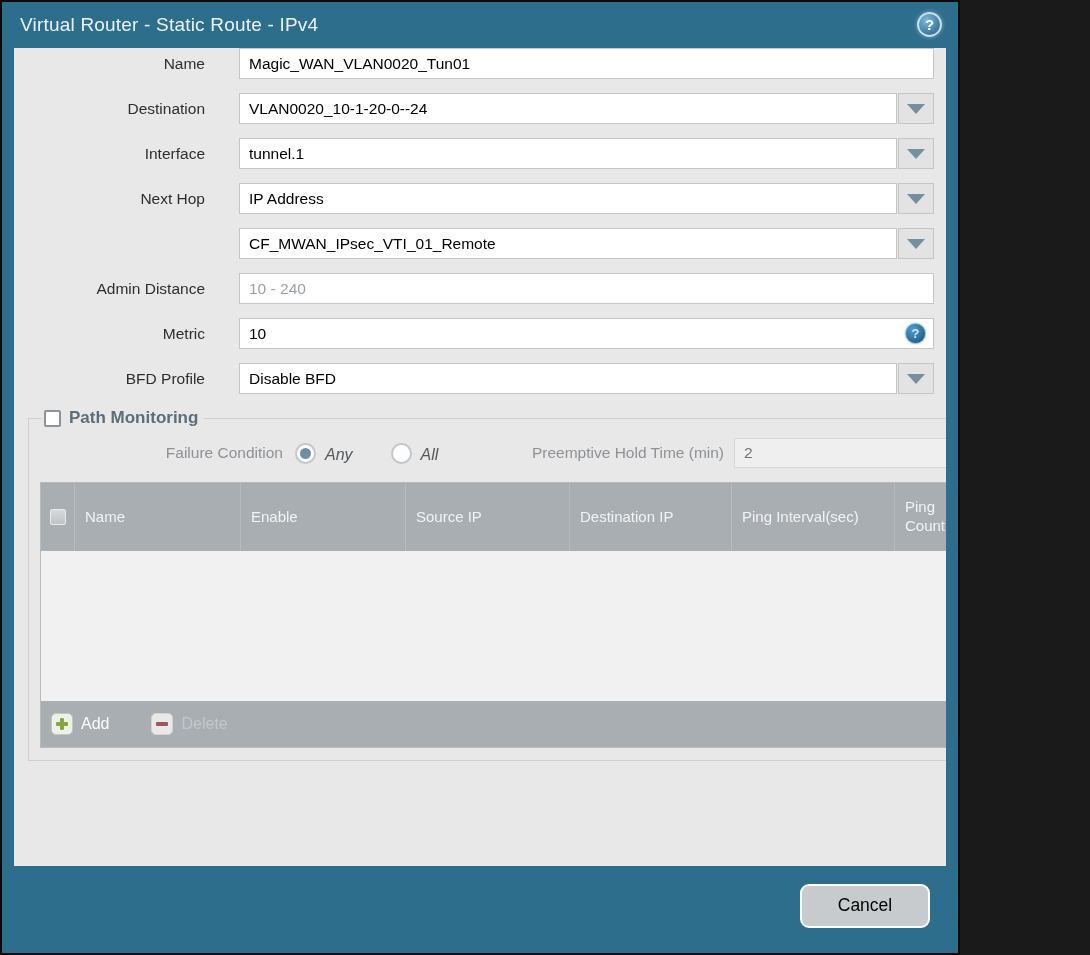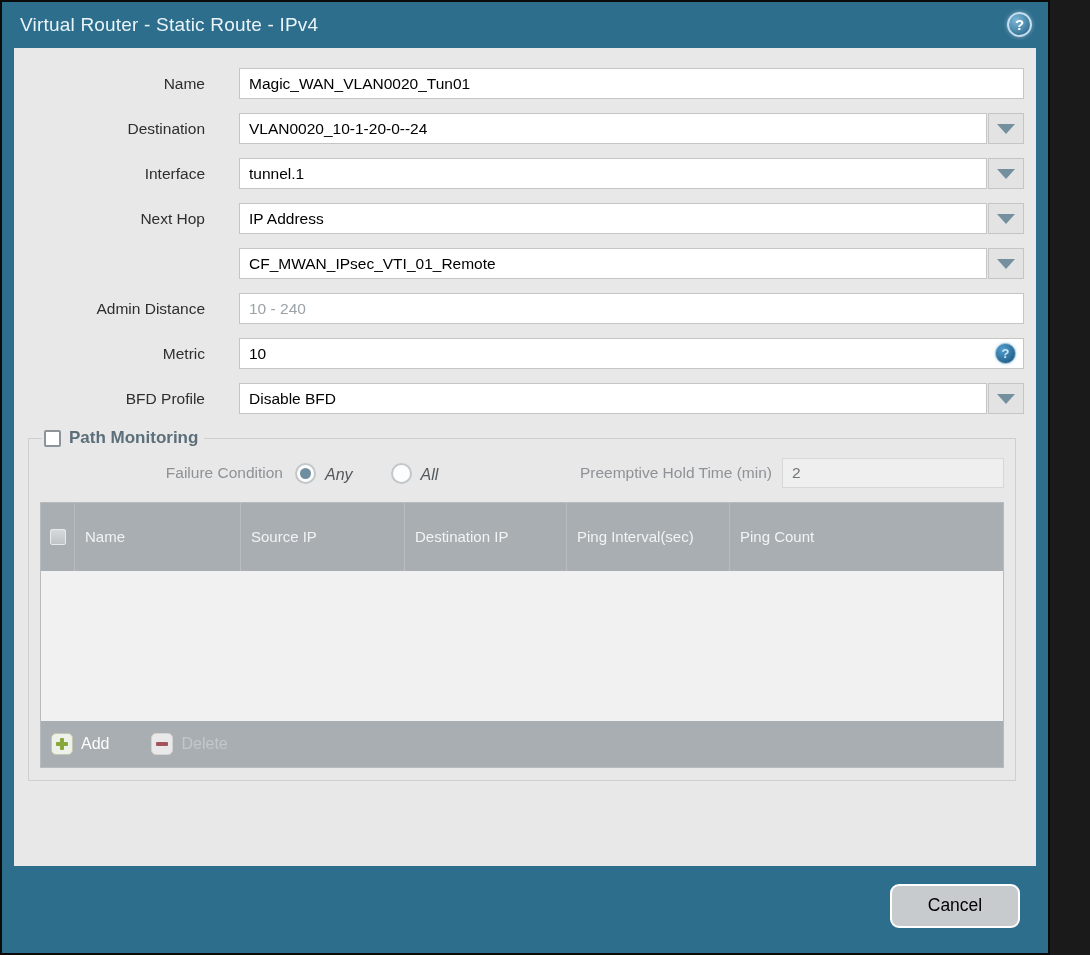--- a/index.html
+++ b/index.html
@@ -6,31 +6,31 @@
     --header:#2d6e8d;
     --content-bg:#e8e8e8;
     --table-header:#a9aeb2;
     --ok-btn:#6fa2b6;
     --cancel-btn:#c8cbcd;
   }
   *{box-sizing:border-box;}
   html,body{margin:0;padding:0;background:#1a1a1a;}
   body{font-family:"Liberation Sans","DejaVu Sans",sans-serif;width:1090px;height:955px;}
 
-  .dialog{width:1050px;height:955px;background:var(--header);border:2px solid #0b0b0b;display:flex;flex-direction:column;}
+  .dialog{width:960px;height:955px;background:var(--header);border:2px solid #0b0b0b;display:flex;flex-direction:column;}
 
   
   .titlebar{height:46px;flex:none;display:flex;align-items:center;padding:0 16px 0 18px;position:relative;}
   .titlebar .title{color:#eaf4f8;font-size:19px;letter-spacing:.2px;}
   .help-circ{width:25px;height:25px;border-radius:50%;background:radial-gradient(circle at 35% 30%, #7db7d8, #1f6084);
     border:2px solid #c6deed;color:#fff;font-weight:bold;font-size:15px;display:flex;align-items:center;justify-content:center;
     position:absolute;right:16px;top:10px;cursor:pointer;box-shadow:0 0 4px rgba(255,255,255,.4);}
 
   
-  .content{margin:0 12px;height:818px;flex:none;background:var(--content-bg);padding-top:20px;overflow:hidden;}
+  .content{margin:0 12px;height:818px;flex:none;background:var(--content-bg);overflow:hidden;}
 
   .form-row{display:flex;align-items:center;height:31px;margin:0 12px 14px 0;}
   .form-label{width:201px;flex:none;text-align:right;padding-right:10px;font-size:15.5px;color:#2e2e2e;}
   .field{flex:1;display:flex;align-items:stretch;position:relative;}
   .field input{flex:1;height:31px;border:1px solid #c5c5c5;background:#fff;font-size:15.5px;
     font-family:"Liberation Sans","DejaVu Sans",sans-serif;padding:0 9px;color:#000;outline:none;min-width:0;margin-left:24px;}
   .field input::placeholder{color:#9aa2a8;}
   .dd-btn{flex:none;width:36px;height:31px;margin-left:1px;background:#e3e3e3;border:1px solid #c5c5c5;
     display:flex;align-items:center;justify-content:center;cursor:pointer;}
   .dd-tri{width:0;height:0;border-left:9px solid transparent;border-right:9px solid transparent;border-top:10px solid #74909e;}
@@ -200,20 +200,21 @@
         <span class="pm-hold-label">Preemptive Hold Time (min)</span>
         <input type="text" class="pm-hold-input" disabled="" value="2" style="">
       </div>
 
       <div class="pm-table">
         <div class="pm-thead">
           <span class="th th-check">
             <span class="hdr-checkbox"></span>
           </span>
           <span class="th col-name">Name</span>
+          <span class="th col-enable">Enable</span>
           <span class="th col-srcip">Source IP</span>
           <span class="th col-dstip">Destination IP</span>
           <span class="th col-pingint">Ping Interval(sec)</span>
           <span class="th col-pingcnt">Ping Count</span>
         </div>
         <div class="pm-tbody"></div>
         <div class="pm-toolbar">
           <button class="tbl-btn">
             <span class="icon-sq plus-sq">
                 <span class="plus-h"></span>

